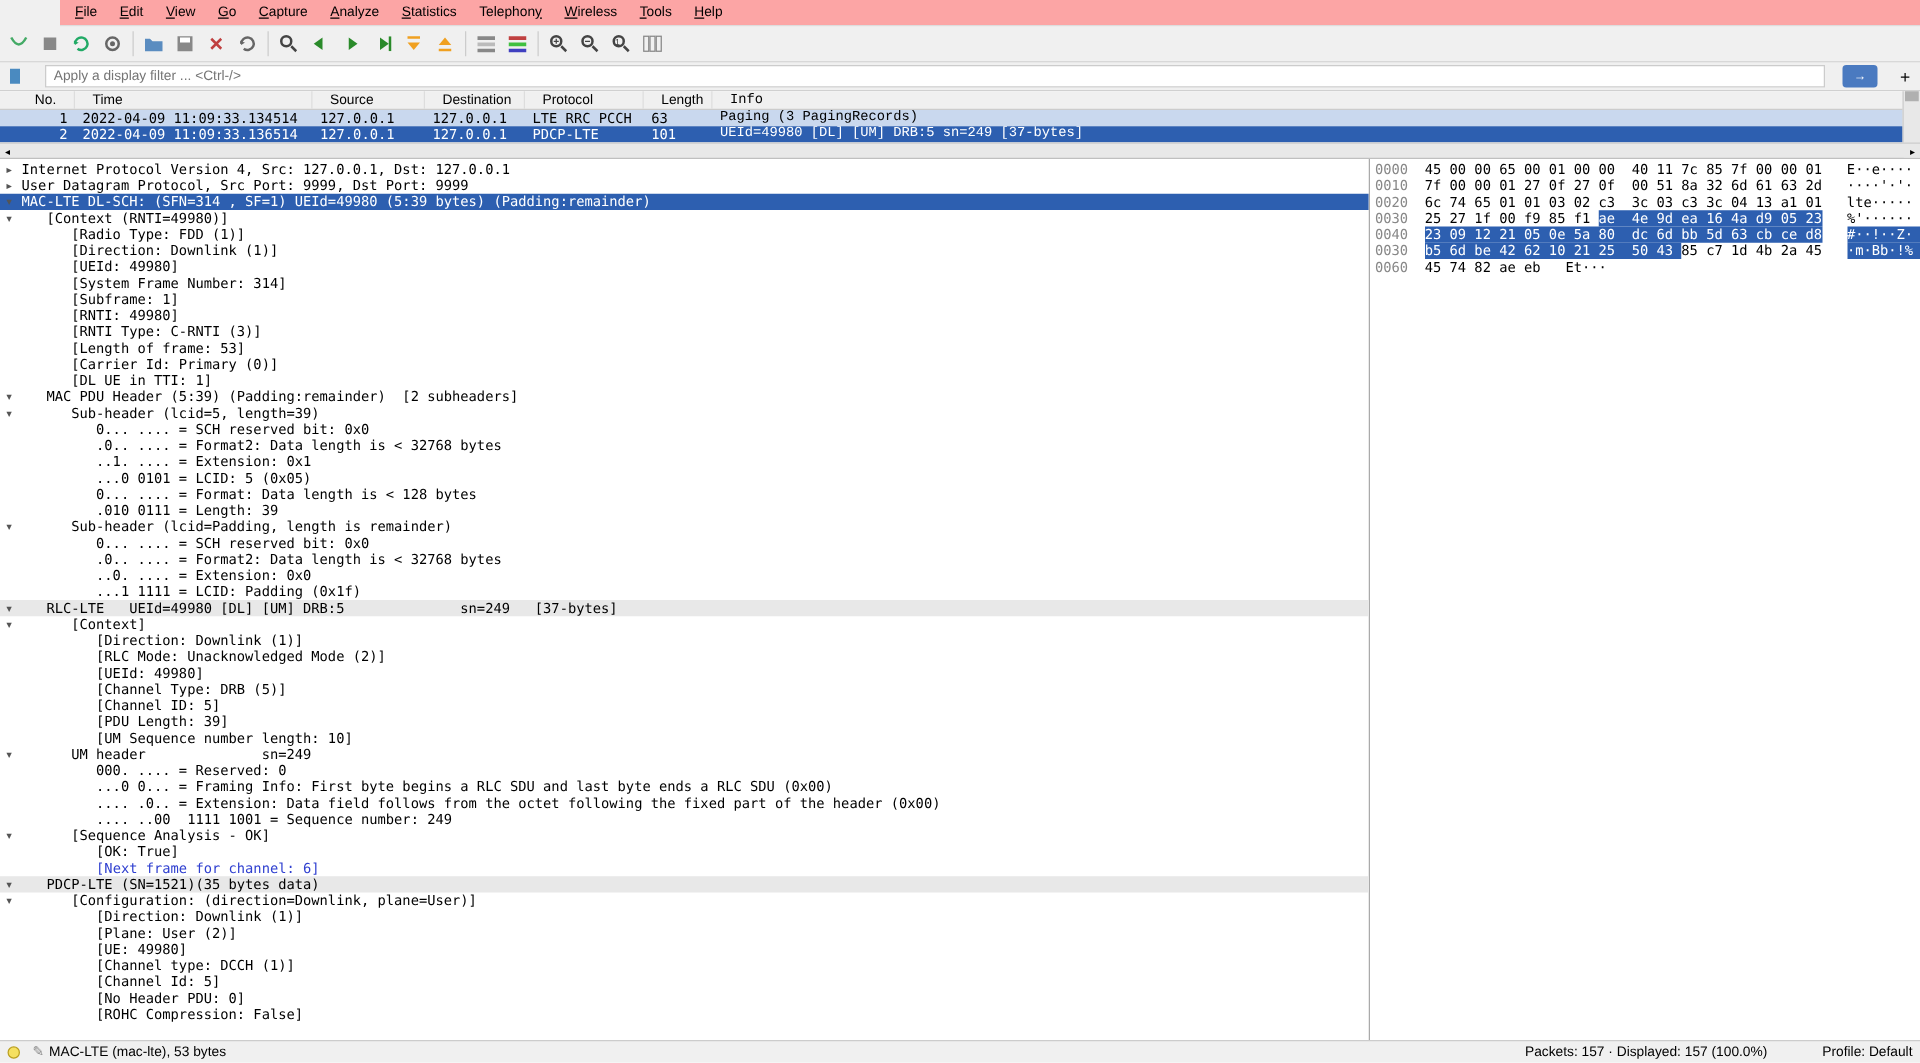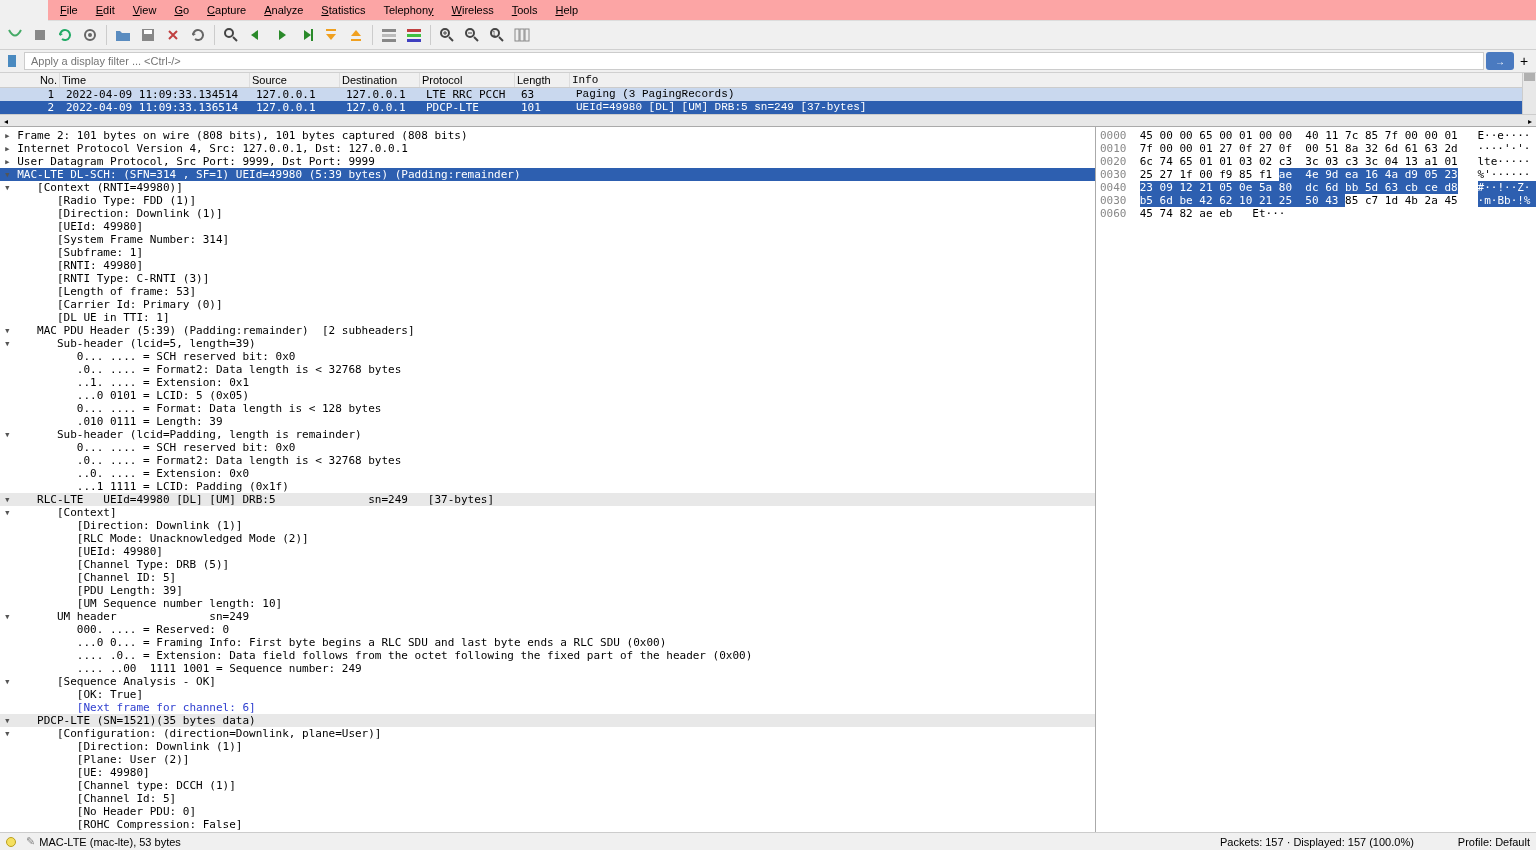--- a/index.html
+++ b/index.html
@@ -43,21 +43,21 @@
   border: 1px solid transparent;
   border-radius: 2px;
 }
 .tb-sep { width: 1px; height: 20px; background: #ccc; margin: 0 2px; }
 .filterbar {
   display: flex;
   align-items: center;
   padding: 2px 4px;
   background: #f0f0f0;
   border-bottom: 1px solid #d0d0d0;
-  gap: 2px;
+  gap: 14px;
 }
 .filter-icon {
   width: 18px; height: 18px;
   display: inline-flex; align-items: center; justify-content: center;
   color: #3070b0;
 }
 .filter-input {
   flex: 1;
   border: 1px solid #ccc;
   padding: 2px 6px;
@@ -80,21 +80,21 @@
   background: #fff;
   border-bottom: 1px solid #aaa;
 }
 .pl-header {
   display: flex;
   background: #f0f0f0;
   border-bottom: 1px solid #ccc;
   font-weight: normal;
 }
 .pl-header > div {
-  padding: 1px 2px;
+  padding: 1px 14px;
   border-right: 1px solid #ddd;
 }
 .pl-row {
   display: flex;
   font-family: "Consolas", monospace;
   font-size: 11px;
 }
 .pl-row > div { padding: 0 6px; white-space: nowrap; overflow: hidden; }
 .pl-row.sel-active { background: #2d5fb0; color: #fff; }
 .pl-row.sel-inactive { background: #c9d8ee; color: #000; }
@@ -359,21 +359,20 @@
       <div class="thumb"></div>
     </div>
   <div class="plist-hscroll">
     <span class="arrow left">◂</span>
       <span class="arrow right">▸</span>
   </div>
 </div>
 
 <div class="middle">
   <div class="details" id="details">
-      <div class="tree-row caret">Frame 2: 101 bytes on wire (808 bits), 101 bytes captured (808 bits)</div>
       <div class="tree-row caret">Internet Protocol Version 4, Src: 127.0.0.1, Dst: 127.0.0.1</div>
       <div class="tree-row caret">User Datagram Protocol, Src Port: 9999, Dst Port: 9999</div>
       <div class="tree-row caret-open hl-proto">MAC-LTE DL-SCH: (SFN=314 , SF=1) UEId=49980 (5:39 bytes) (Padding:remainder)</div>
       <div class="tree-row caret-open">   [Context (RNTI=49980)]</div>
       <div class="tree-row nocaret">      [Radio Type: FDD (1)]</div>
       <div class="tree-row nocaret">      [Direction: Downlink (1)]</div>
       <div class="tree-row nocaret">      [UEId: 49980]</div>
       <div class="tree-row nocaret">      [System Frame Number: 314]</div>
       <div class="tree-row nocaret">      [Subframe: 1]</div>
       <div class="tree-row nocaret">      [RNTI: 49980]</div>

